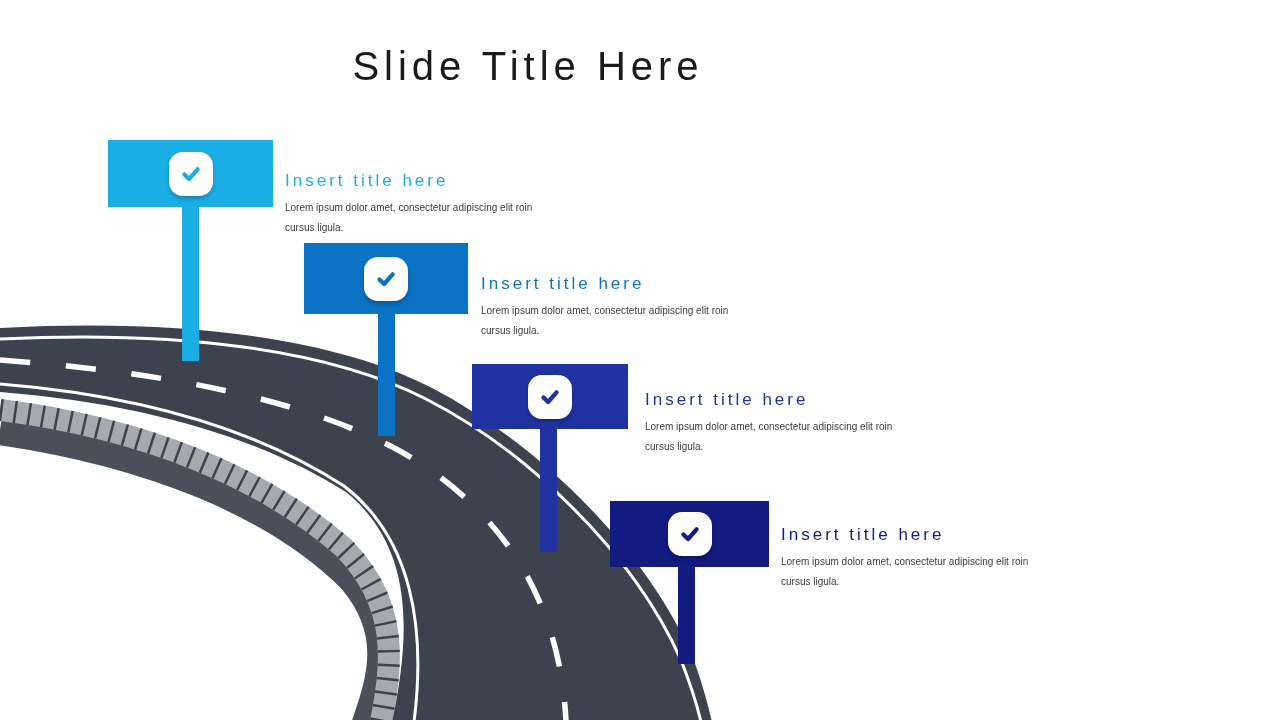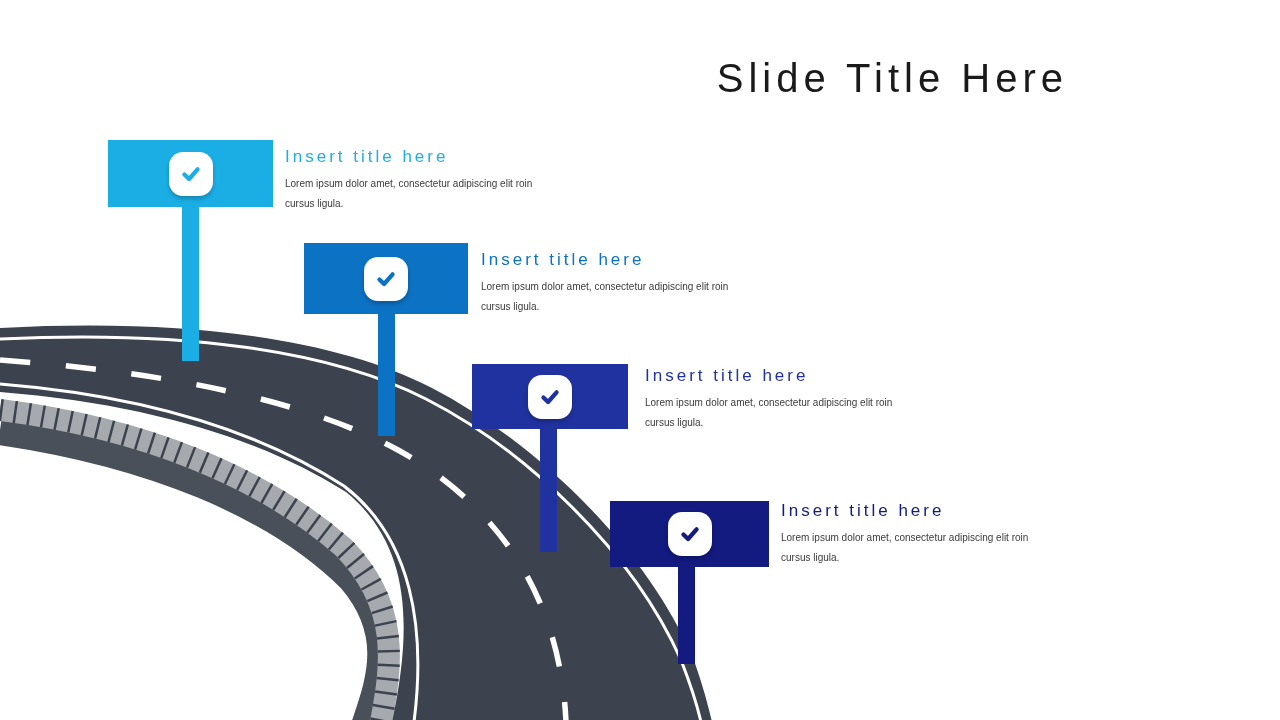--- a/index.html
+++ b/index.html
@@ -3,36 +3,36 @@
 <meta charset="utf-8">
 <style>
   html,body{margin:0;padding:0;background:#888;}
   .slide{
     position:relative;width:1280px;height:720px;margin:0 auto;
     background:#ffffff;overflow:hidden;
     font-family:"Liberation Sans","DejaVu Sans",sans-serif;
   }
   .slide-title{
     position:absolute;top:44px;left:0;width:1056px;
-    text-align:right;margin:12px;
+    text-align:center;margin:0;
     font-size:40px;font-weight:400;letter-spacing:5px;
   }
   .road-svg{position:absolute;left:0;top:0;width:1280px;height:720px;}
   .pole{position:absolute;width:17px;}
   .sign{
     position:absolute;display:flex;align-items:center;justify-content:center;
   }
   .badge{
     width:44px;height:44px;background:#ffffff;border-radius:14px;
     display:flex;align-items:center;justify-content:center;
     box-shadow:0 3px 4px rgba(0,0,0,0.22);
   }
   .badge svg{width:34px;height:34px;}
   .badge path{fill:none;stroke:currentColor;stroke-width:5.5;stroke-linecap:round;stroke-linejoin:round;}
-  .mtext{position:absolute;}
+  .mtext{position:absolute;margin-top:24px;}
   .mtext h3{
     margin:0 0 7px 0;font-size:17px;font-weight:400;letter-spacing:3px;
   }
   .mtext p{
     margin:0;width:262px;font-size:10px;line-height:19.5px;color:#3b3b3b;
   }
 </style>
 </head>
 <body>
 

